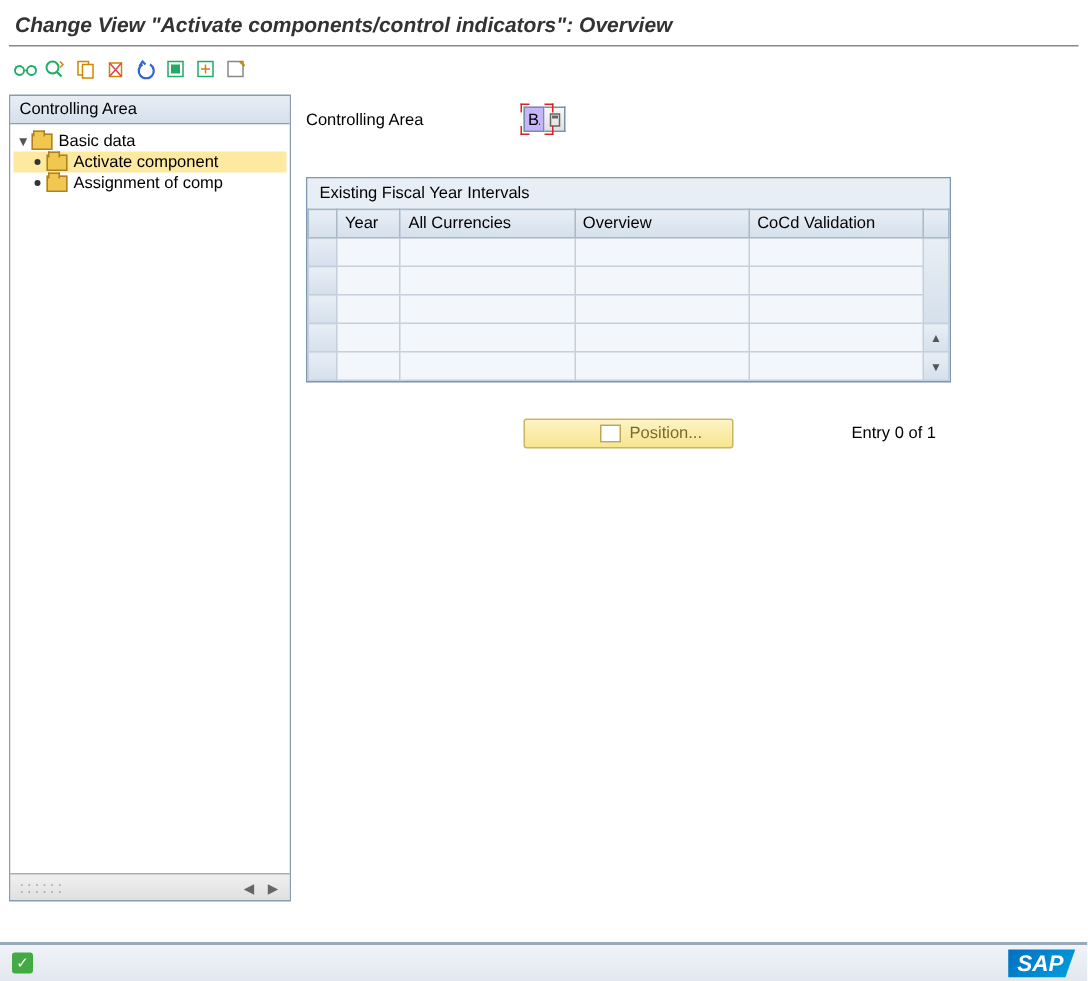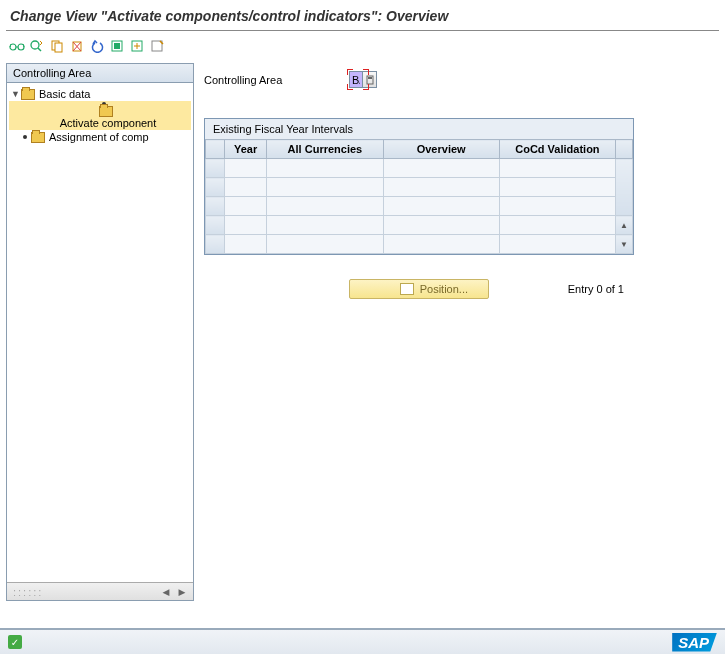--- a/index.html
+++ b/index.html
@@ -11,21 +11,21 @@
   .toolbar { display: flex; align-items: center; padding: 6px 8px 8px; gap: 2px; }
   .tb-icon { width: 18px; height: 18px; display: inline-flex; align-items: center; justify-content: center; cursor: pointer; }
   .tb-button { border: 2px solid #d22; background: #f5f5f5; padding: 4px 8px; font-size: 11px; cursor: pointer; border-radius: 1px; }
   
   .content { display: flex; height: 538px; }
   
   .sidebar { width: 188px; border: 1px solid #8a9db0; margin-left: 6px; display: flex; flex-direction: column; }
   .sidebar-header { background: linear-gradient(#e8eef5, #d5e0ec); border-bottom: 1px solid #8a9db0; padding: 3px 6px; font-size: 11px; }
   .tree { flex: 1; background: #fff; padding: 4px 2px; overflow: hidden; }
   .tree-node { display: flex; align-items: center; padding: 1px 2px; font-size: 11px; cursor: pointer; white-space: nowrap; }
-  .tree-node.selected { background: #fde9a0; flex-direction: column; }
+  .tree-node.selected { background: #fde9a0; }
   .tree-toggle { width: 10px; font-size: 9px; color: #555; }
   .tree-indent1 { padding-left: 14px; }
   .folder-open { display:inline-block; width:14px; height:11px; background:#f0c850; border:1px solid #b08020; position:relative; }
   .folder-open::before { content:''; position:absolute; top:-3px; left:0; width:6px; height:3px; background:#f0c850; border:1px solid #b08020; border-bottom:none; }
   .folder-closed { display:inline-block; width:14px; height:11px; background:#f0c850; border:1px solid #b08020; position:relative; }
   .folder-closed::before { content:''; position:absolute; top:-3px; left:0; width:6px; height:3px; background:#f0c850; border:1px solid #b08020; border-bottom:none; }
   .bullet { width:4px; height:4px; background:#333; border-radius:50%; margin-right:4px; }
   
   .sidebar-footer { height: 18px; background: linear-gradient(#f0f0f0,#e0e0e0); border-top: 1px solid #aaa; display:flex; align-items:center; justify-content:flex-end; padding-right:4px; gap:2px; }
   .sb-scroll { width:14px; height:14px; display:inline-flex; align-items:center; justify-content:center; color:#666; cursor:pointer; font-size:9px; }
@@ -39,21 +39,21 @@
   .c-tl { top:-2px; left:-2px; border-right:none; border-bottom:none; }
   .c-tr { top:-2px; right:8px; border-left:none; border-bottom:none; }
   .c-bl { bottom:-2px; left:-2px; border-right:none; border-top:none; }
   .c-br { bottom:-2px; right:8px; border-left:none; border-top:none; }
   .form-input { width: 14px; height: 17px; border: 1px solid #7a8fa3; background:#c4b5fd; font-size:11px; padding:0 2px; }
   .f4-btn { width:14px; height:17px; border:1px solid #7a8fa3; border-left:none; background:linear-gradient(#f8f8f8,#e0e0e0); display:inline-flex; align-items:center; justify-content:center; cursor:pointer; }
   
   .table-box { border: 1px solid #7d97b3; background: #e8eef5; width: 430px; }
   .table-title { padding: 4px 8px; font-size: 11px; background: #e8eef5; }
   .table-grid { border-collapse: collapse; width: 100%; }
-  .table-grid th { background: linear-gradient(#e8eef5,#d5e0ec); border: 1px solid #aab8c8; padding: 3px 5px; text-align: center; font-weight: bold; font-size: 11px; height:18px; }
+  .table-grid th { background: linear-gradient(#e8eef5,#d5e0ec); border: 1px solid #aab8c8; padding: 3px 5px; text-align: left; font-weight: normal; font-size: 11px; height:18px; }
   .table-grid td { border: 1px solid #c5d0dc; background: #f3f6fa; height: 19px; }
   .table-grid td.rowhead { background: linear-gradient(#e8eef5,#d5e0ec); width:18px; }
   .table-grid th.rowhead { width:18px; }
   .table-grid th.scrollcol, .table-grid td.scrollcol { width:16px; background:linear-gradient(#e8eef5,#d5e0ec); }
   .scroll-arrow { font-size:8px; color:#555; text-align:center; cursor:pointer; }
   
   .position-row { display:flex; align-items:center; margin-top:24px; width:430px; justify-content:center; gap:40px; position:relative; }
   .position-btn { display:inline-flex; align-items:center; background:linear-gradient(#fdf3c4,#f7e58f); border:1px solid #c9b565; padding:3px 20px 3px 6px; cursor:pointer; font-size:11px; color:#7a6a2a; gap:6px; border-radius:2px; width:140px; justify-content:flex-end; }
   .position-btn .picon { width:14px; height:12px; border:1px solid #bca850; background:#fff; }
   .entry-text { font-size:11px; position:absolute; right:10px; }

